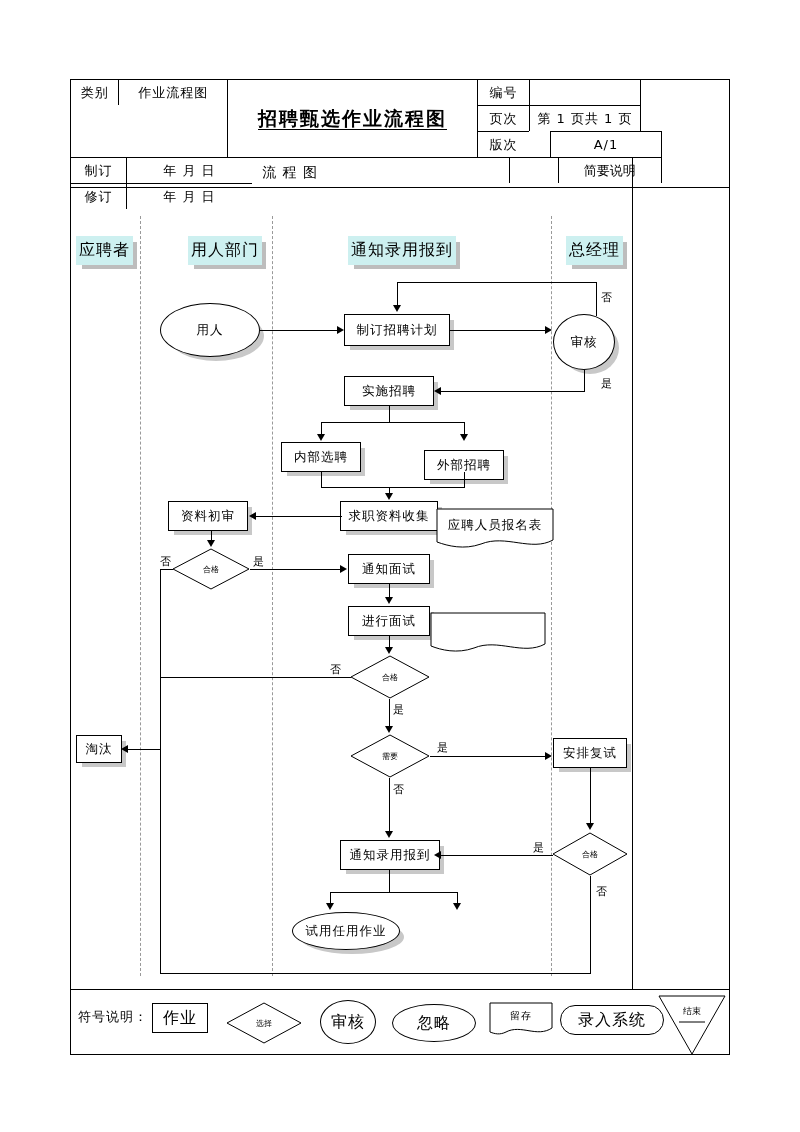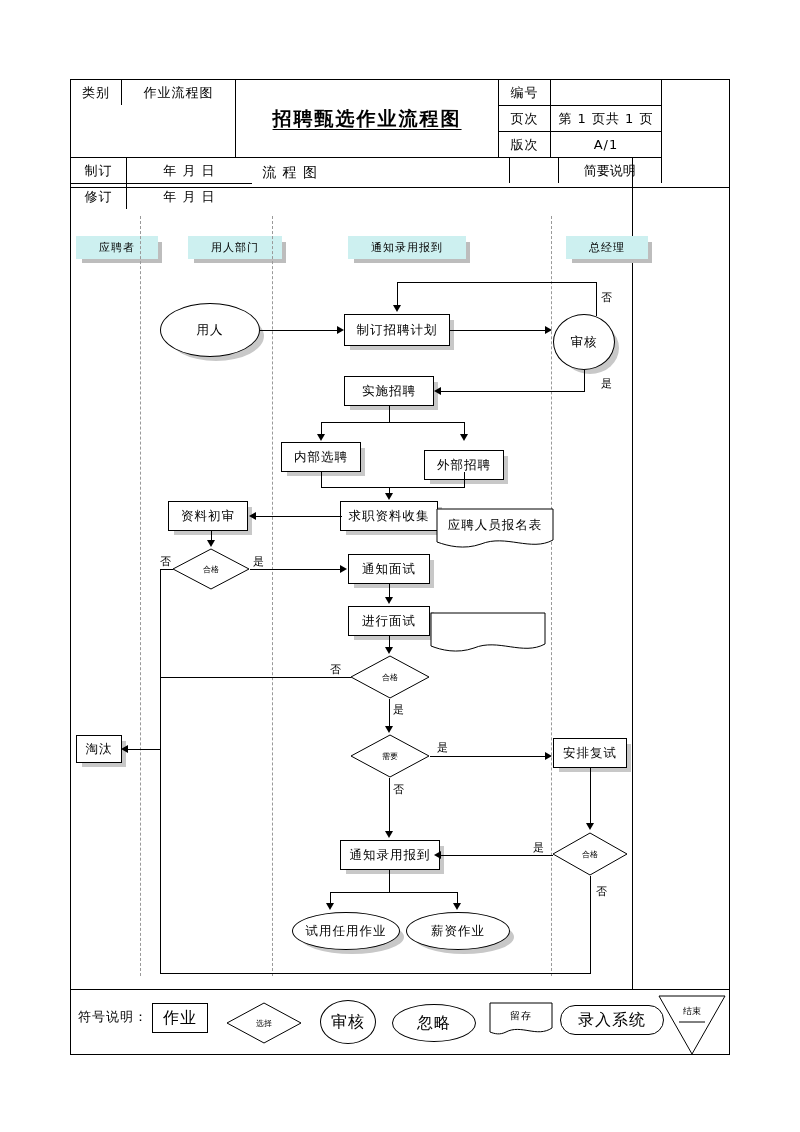--- a/index.html
+++ b/index.html
@@ -31,22 +31,22 @@
        box-sizing:border-box;display:flex;align-items:center;justify-content:center;font-size:13px;}
   .flow-word{font-size:14px;letter-spacing:1px;display:flex;gap:62px;}
 
   
   .frame{position:absolute;left:70px;top:79px;width:660px;height:976px;
          border:1px solid #000;box-sizing:border-box;pointer-events:none;}
   .hline{position:absolute;background:#000;height:1px;}
   .vline{position:absolute;background:#000;width:1px;}
 
   
-  .lane{position:absolute;background:#cdf0f0;font-size:11px;letter-spacing:1px;
-        padding:4px 23px;box-shadow:5px 5px 0 -1px #bdbdbd;}
+  .lane{position:absolute;background:#cdf0f0;font-size:16px;letter-spacing:1px;
+        padding:4px 3px;box-shadow:5px 5px 0 -1px #bdbdbd;}
 
   
   .node{position:absolute;box-sizing:border-box;display:flex;align-items:center;
         justify-content:center;text-align:center;font-size:12.5px;letter-spacing:1px;
         background:#fff;border:1px solid #000;}
   .proc{box-shadow:5px 5px 0 -1px #c8c8c8;}
   .ell{border-radius:50%;box-shadow:6px 6px 0 -2px #c8c8c8;}
   .dia{position:absolute;}
   .dia svg{position:absolute;left:0;top:0;overflow:visible;}
   .dia span{position:absolute;left:0;top:0;width:100%;height:100%;
@@ -89,21 +89,21 @@
       </div>
       <div>
         <div style="display:flex;">
           <div class="cell c-rl">编号</div>
           <div class="cell c-rv"></div>
         </div>
         <div style="display:flex;">
           <div class="cell c-rl">页次</div>
           <div class="cell c-rv">第 1 页共 1 页</div>
         </div>
-        <div style="display:flex;">
+        <div style="display:flex;gap:21px;">
           <div class="cell c-rl">版次</div>
           <div class="cell c-rv">A/1</div>
         </div>
       </div>
     </div>
     <div class="hdr-row">
       <div class="cell c-lbl">制订</div>
       <div class="cell c-val">年  月  日</div>
     </div>
     <div class="hdr-row">
@@ -218,23 +218,20 @@
     <span>合格</span>
   </div>
 
   <div class="node proc" style="left:340px;top:840px;width:100px;height:30px;">
     <span>通知录用报到</span>
   </div>
 
   <div class="node ell" style="left:292px;top:912px;width:108px;height:38px;">
     <span>试用任用作业</span>
   </div>
-  <div class="node ell" style="left:406px;top:912px;width:104px;height:38px;">
-    <span>薪资作业</span>
-  </div>
 
   <div class="node proc" style="left:76px;top:735px;width:46px;height:28px;">
     <span>淘汰</span>
   </div>
 
   <div class="ln lnh" style="left:260px;top:330px;width:78px;"></div>
   <div class="arw arw-r" style="left:337px;top:326px;"></div>
 
   <div class="ln lnh" style="left:450px;top:330px;width:96px;"></div>
   <div class="arw arw-r" style="left:545px;top:326px;"></div>

